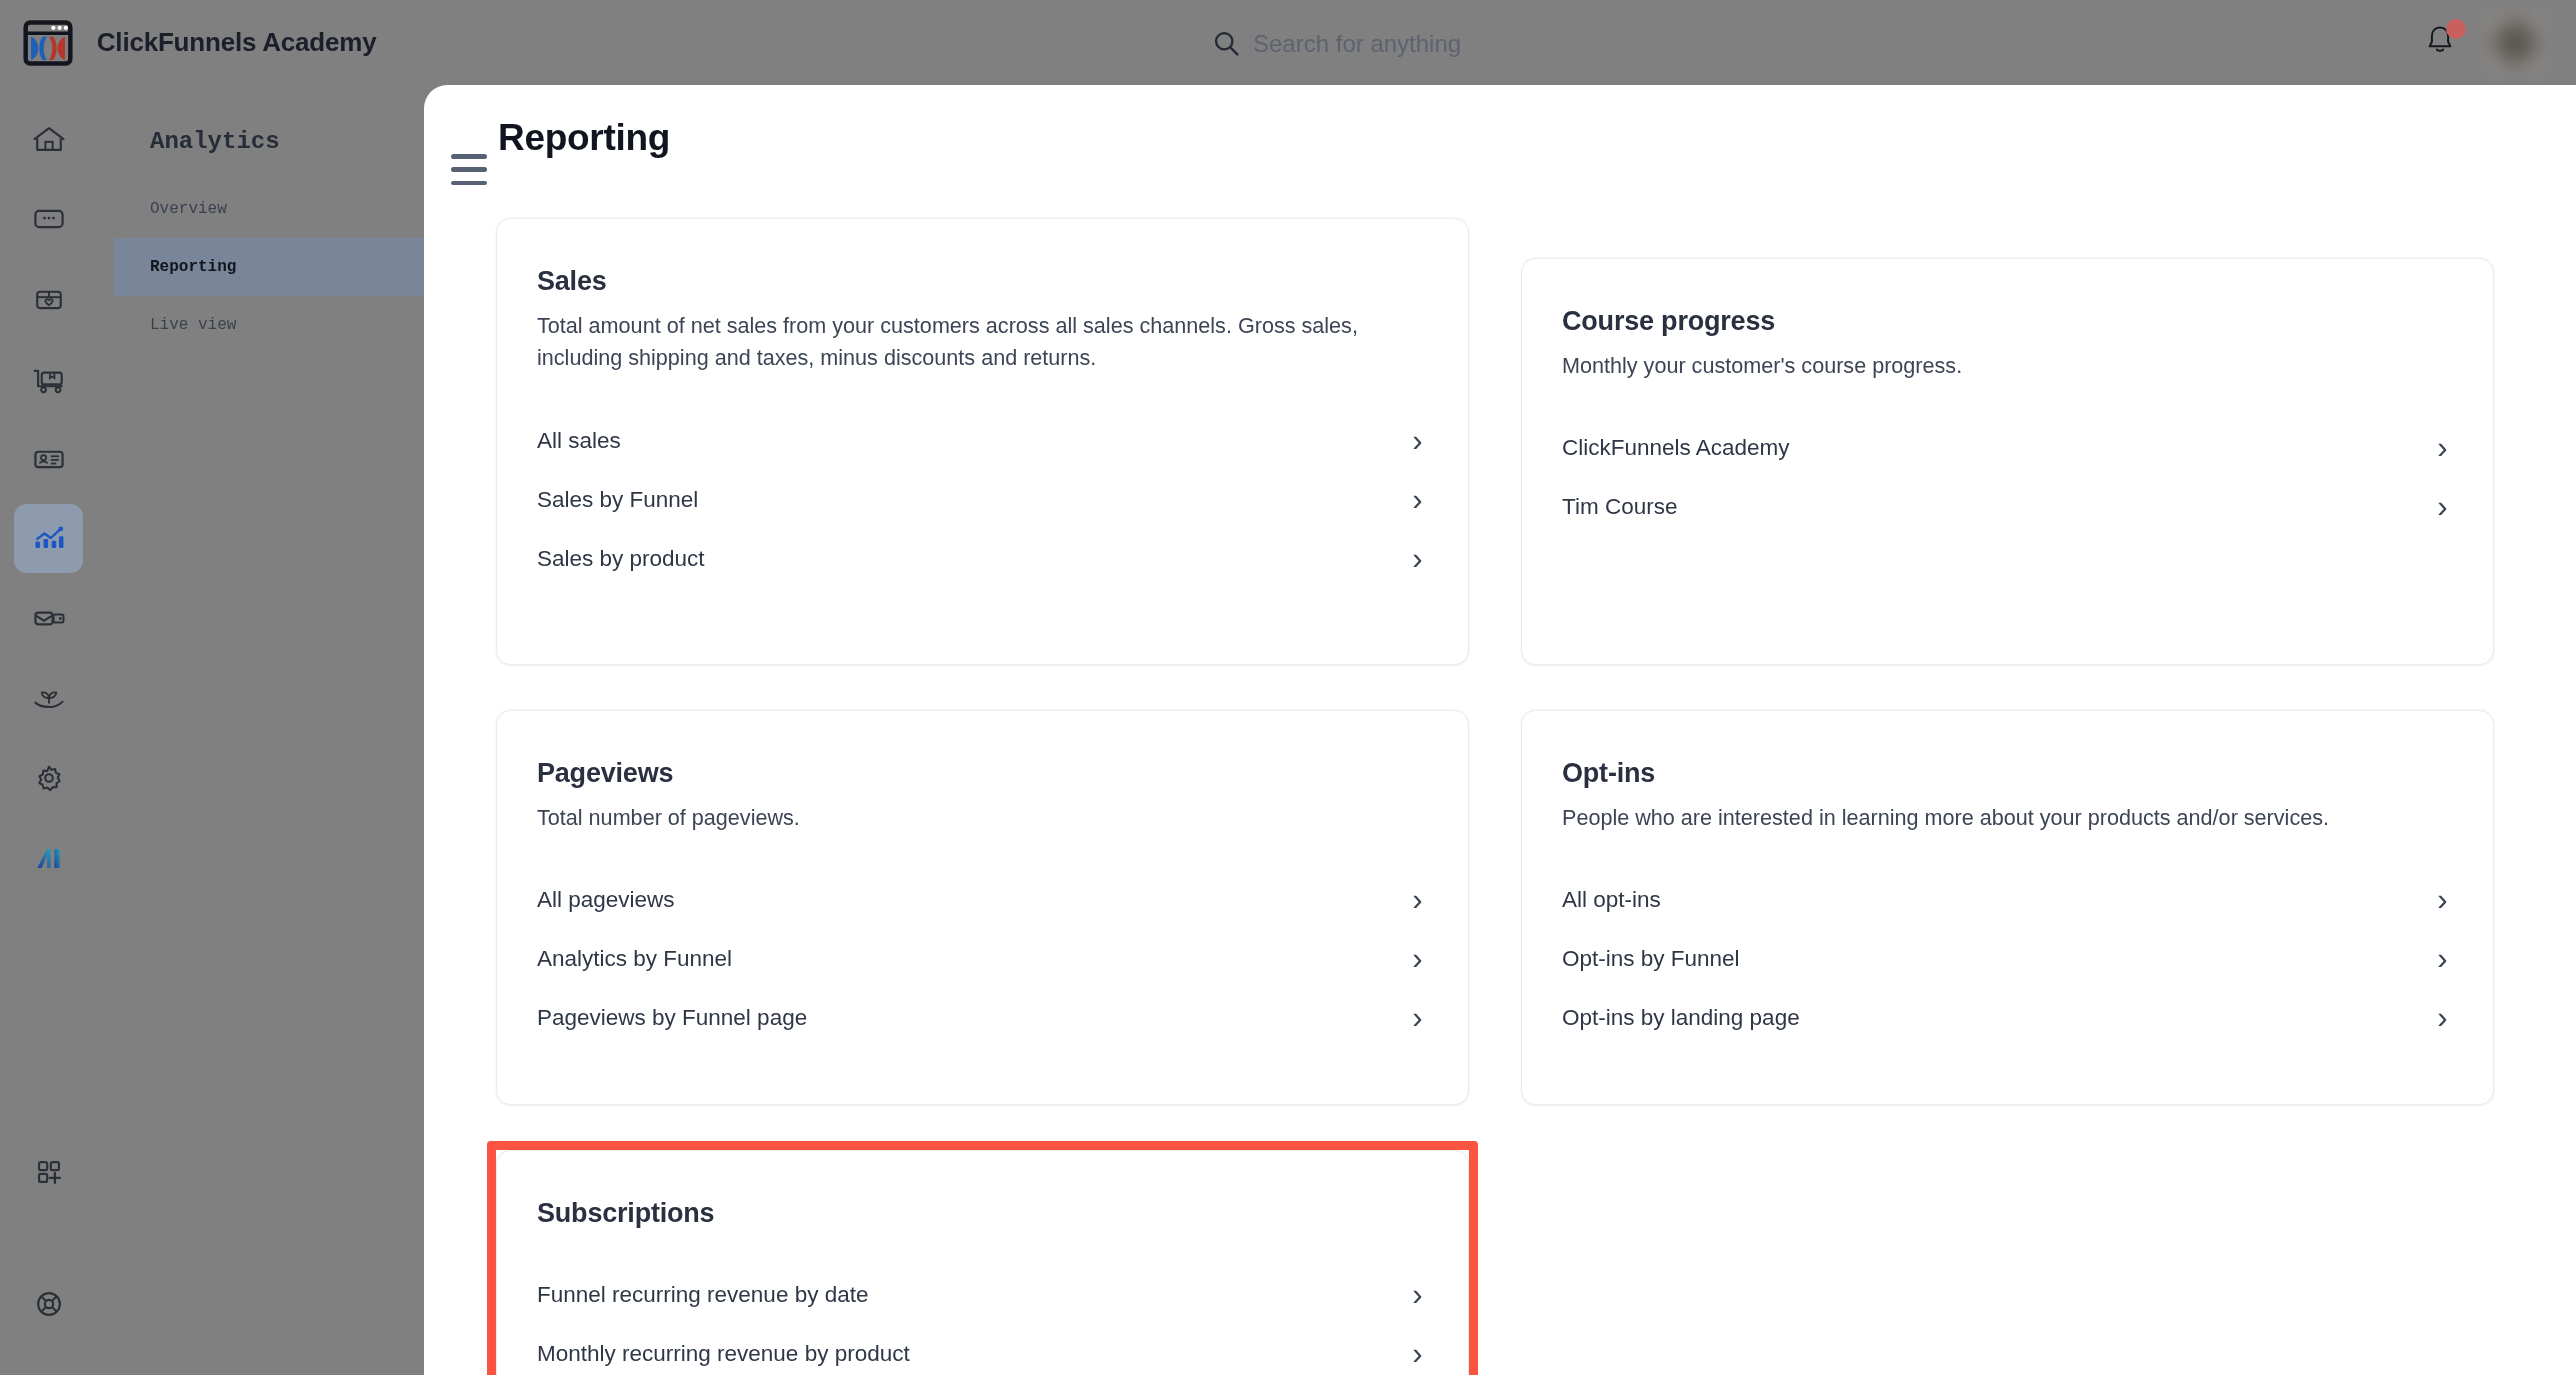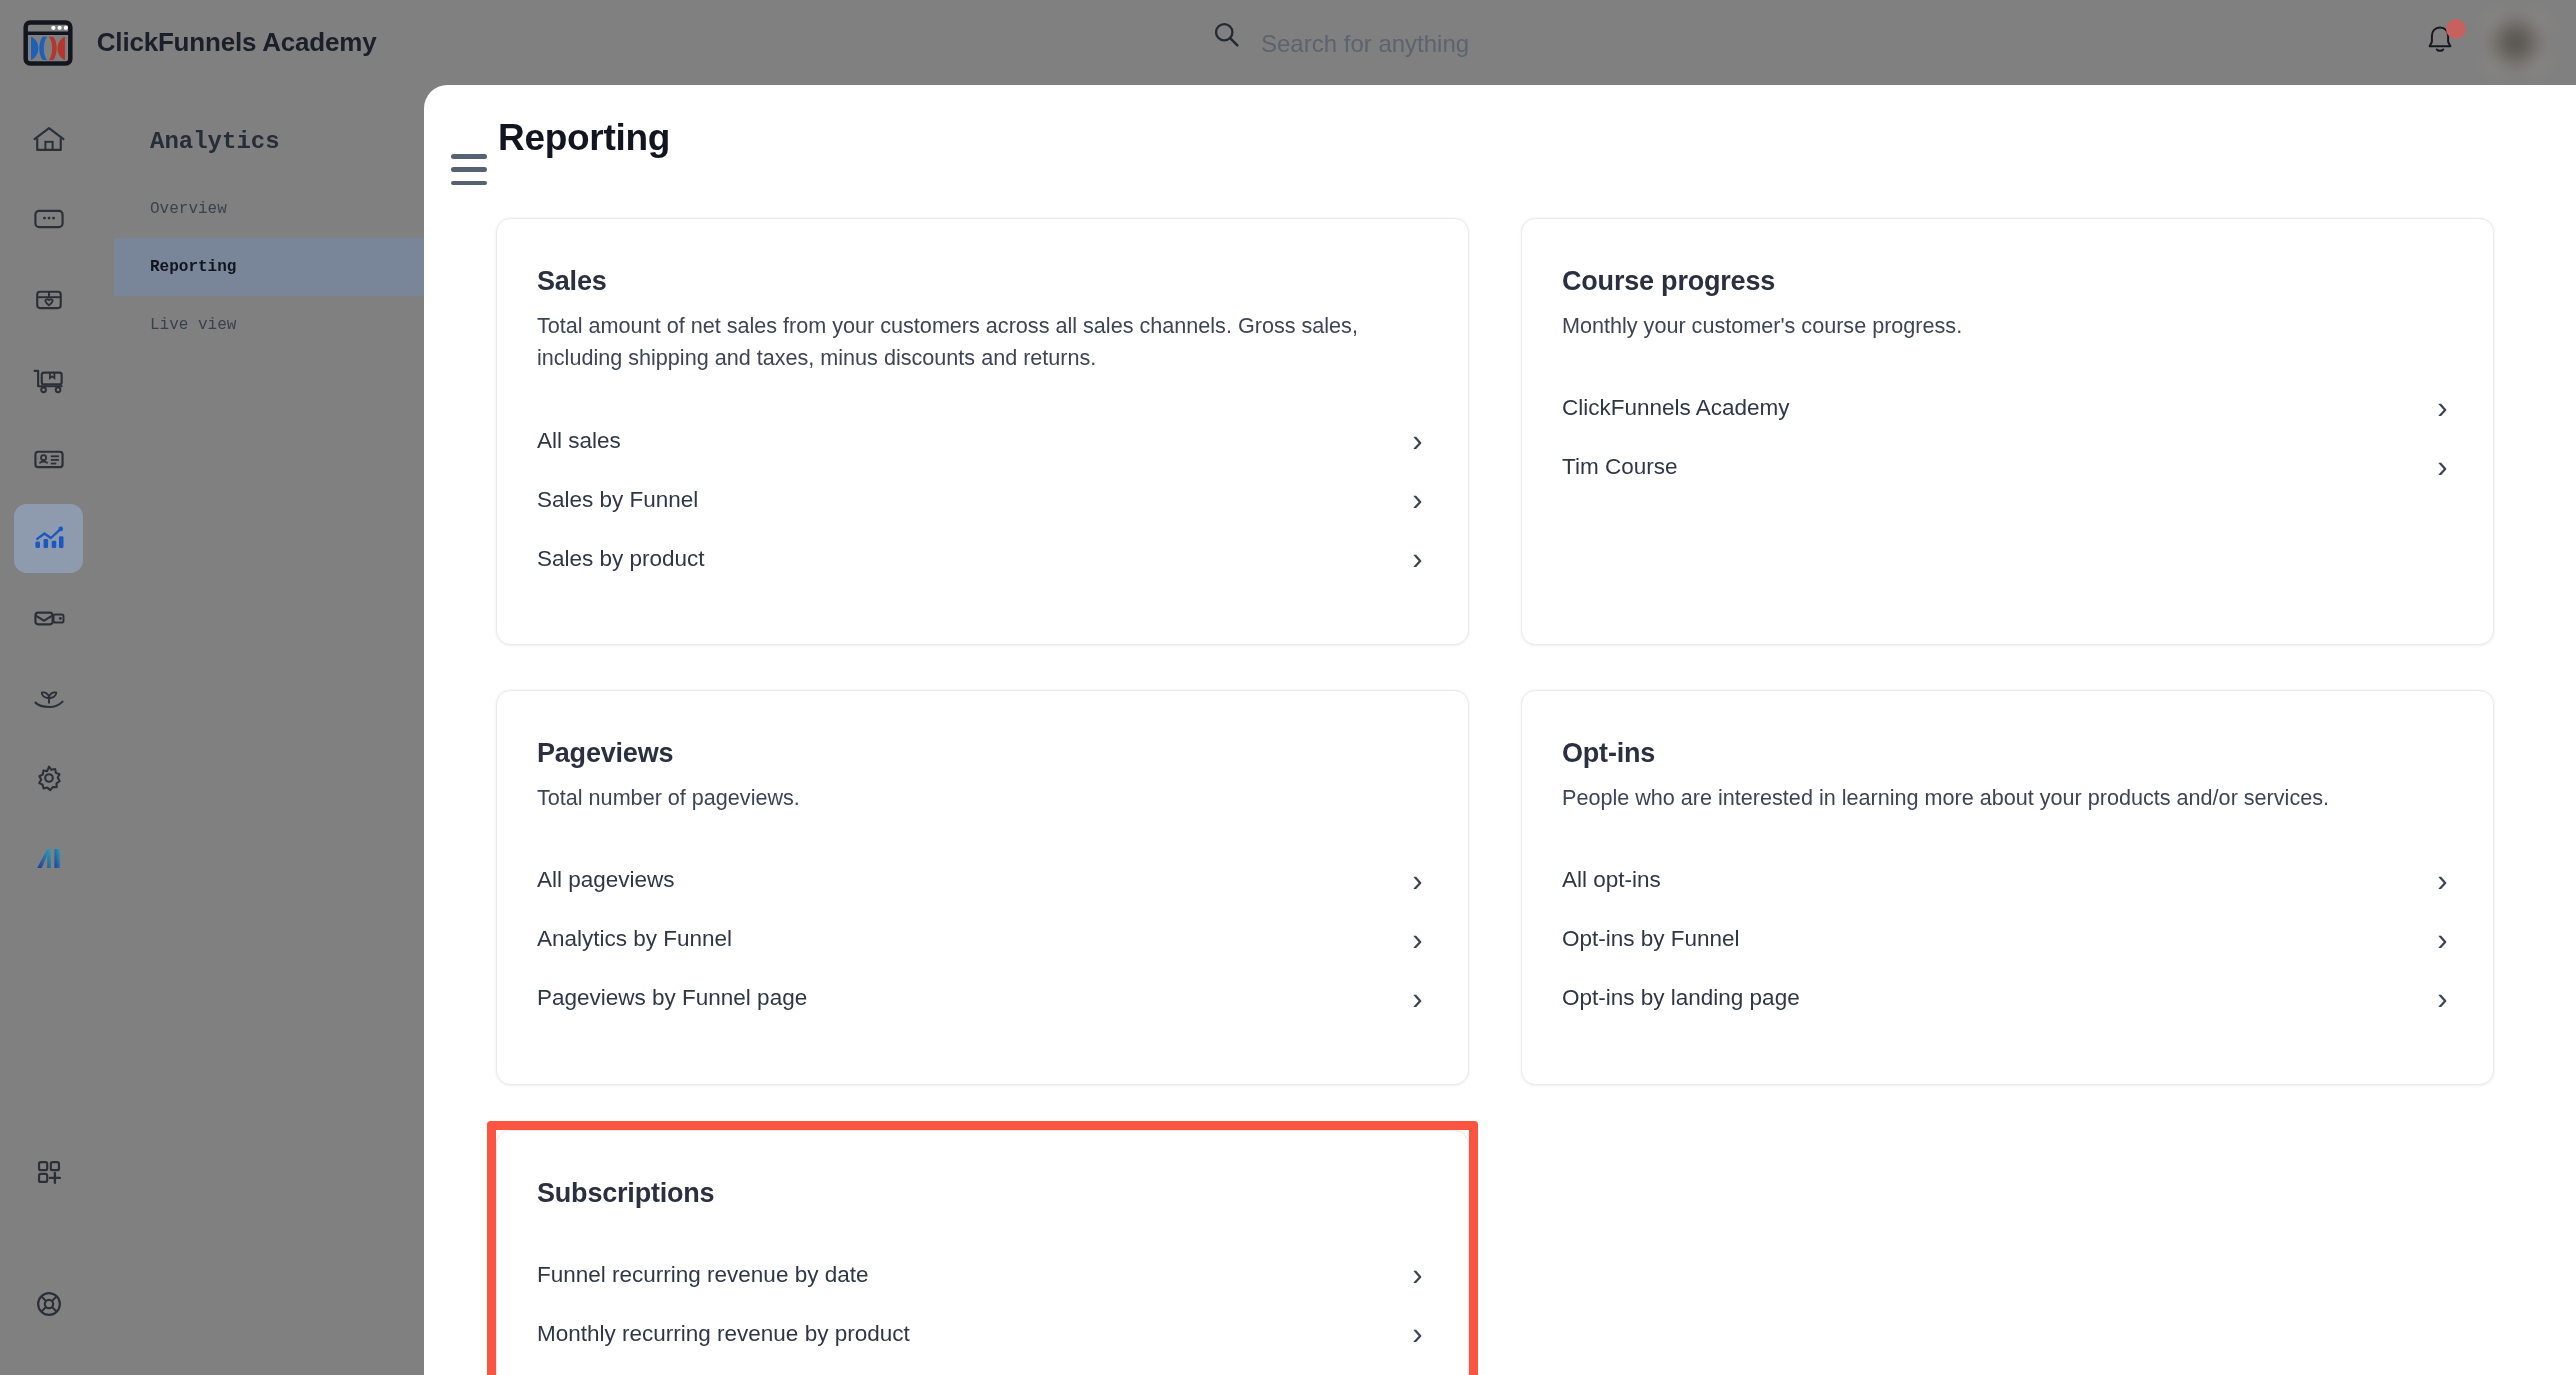--- a/index.html
+++ b/index.html
@@ -38,21 +38,21 @@
   .brand-logo {
     width:50px; height:50px;
     display:block;
   }
   .brand-name {
     font-size:26px; font-weight:700; color:#1b1f2a;
     letter-spacing:-0.2px;
   }
   .searchwrap {
     position:absolute; left:1212px; top:20px;
-    display:flex; gap:20px;
+    display:flex; align-items:center; gap:12px;
     width:541px; height:47px;
   }
   .search-icon { width:29px; height:29px; display:block; flex:none; }
   .search-input {
     background:transparent; border:none; outline:none;
     font-family:"Liberation Sans", sans-serif;
     font-size:24px; color:#2f3642; width:469px;
   }
   .search-input::placeholder { color:#5d636e; }
 
@@ -146,21 +146,21 @@
   }
 
   .card {
     background:#ffffff;
     border:0.9px solid #e8eaee;
     border-radius:14.4px;
     box-shadow:0 0.9px 2.7px rgba(16,22,32,0.07);
     padding:47px 40px 56px 40px;
   }
   .card.tall-sales { min-height:407px; }
-  .card.tall-course { min-height:407px; }
+  .card.tall-course { min-height:407px;margin-top:40px; }
   .card.tall-pv { min-height:395px; }
   .card.tall-opt { min-height:395px; }
 
   .card-title {
     font-size:27px; font-weight:700; color:#2a3040;
     margin-bottom:12.6px; letter-spacing:-0.2px;
   }
   .card-desc {
     font-size:21.6px; color:#3c4455; line-height:1.52;
     max-width:901px;

